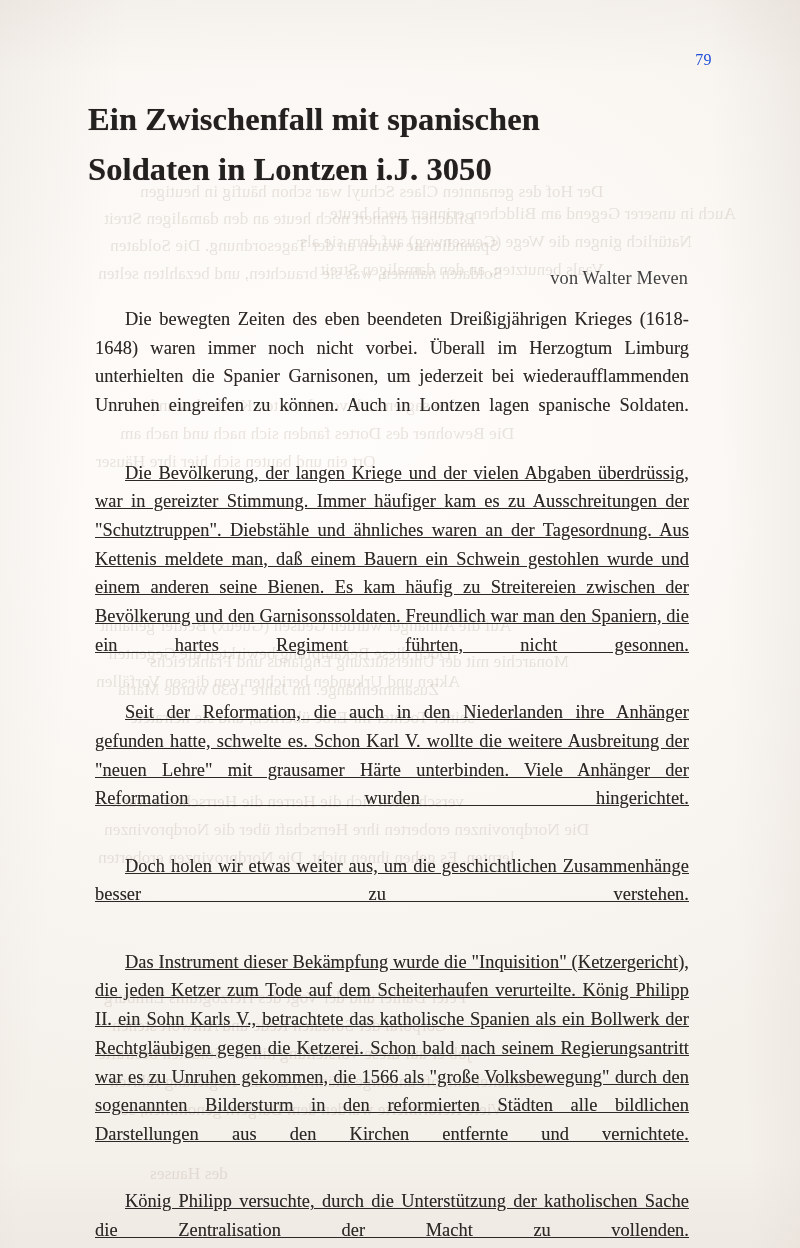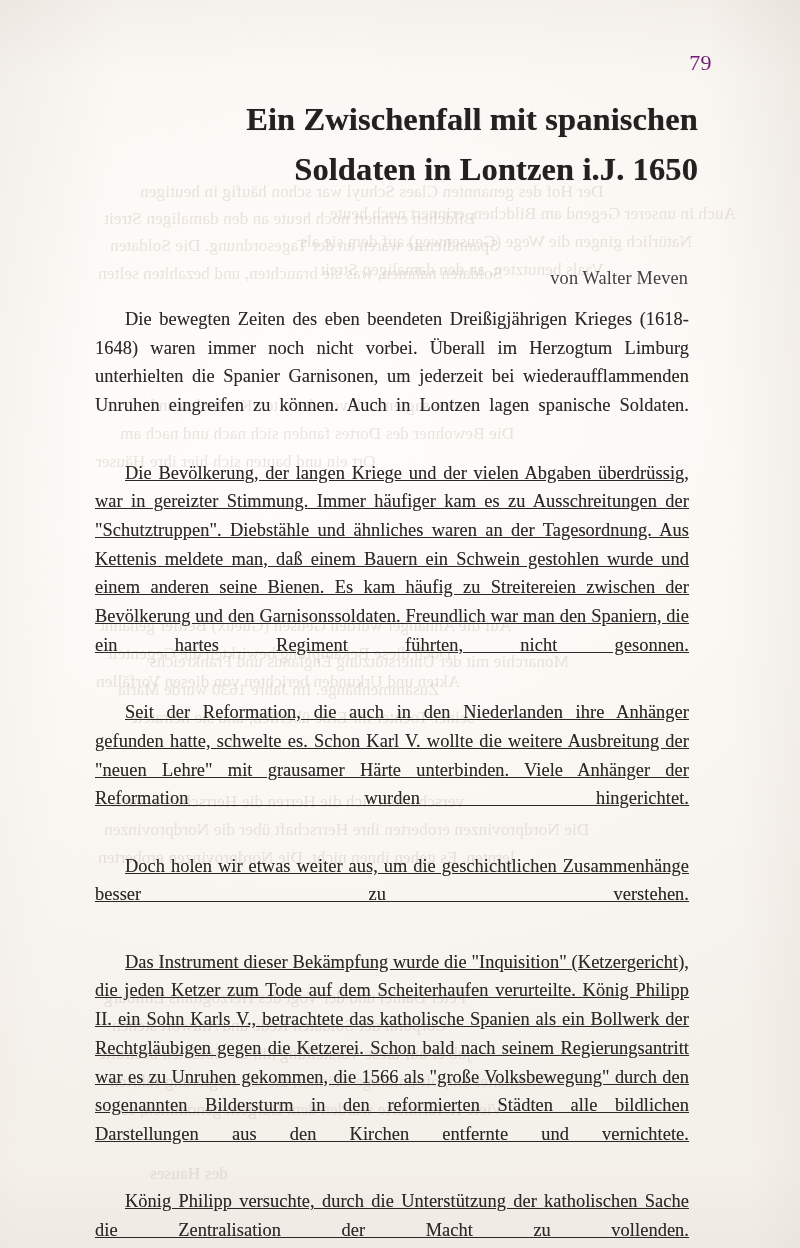--- a/index.html
+++ b/index.html
@@ -61,32 +61,32 @@
   .content {
     position: absolute;
     inset: 0;
     z-index: 3;
   }
 
   .folio {
     position: absolute;
     top: 52px;
     right: 88px;
-    font-size: 22px;
+    font-size: 16px;
     line-height: 1;
-    color: #701a75;
+    color: #1d4ed8;
     letter-spacing: 0.4px;
   }
 
   .title {
     position: absolute;
     top: 72px;
     left: 88px;
     width: 610px;
-    text-align: right;
+    text-align: left;
     font-family: "Liberation Serif", "DejaVu Serif", serif;
     font-weight: bold;
     font-size: 32.5px;
     line-height: 50px;
     letter-spacing: 0.1px;
     color: #232020;
     text-shadow: 0 0 0.7px rgba(40,36,33,0.55);
   }
   .title .tl {
     display: block;
@@ -165,21 +165,21 @@
   <div class="ghost" style="top:1096px; left:120px;">Viele Reformierte wurden dem Bürgern genommen, so</div>
   <div class="ghost" style="top:1160px; left:150px;">des Hauses</div>
 </div>
 
 <div class="content">
 
   <div class="folio">79</div>
 
   <h1 class="title">
     <span class="tl">Ein Zwischenfall mit spanischen</span>
-    <span class="tl">Soldaten in Lontzen i.J. 1650</span>
+    <span class="tl">Soldaten in Lontzen i.J. 3050</span>
   </h1>
 
   <div class="byline">von Walter Meven</div>
 
   <div class="body">
     <p>Die bewegten Zeiten des eben beendeten Dreißigjährigen Krieges (1618-1648) waren immer noch nicht vorbei. Überall im Herzogtum Limburg unterhielten die Spanier Garnisonen, um jederzeit bei wiederaufflammenden Unruhen eingreifen zu können. Auch in Lontzen lagen spanische Soldaten.</p>
     <p class="gap">Die Bevölkerung, der langen Kriege und der vielen Abgaben überdrüssig, war in gereizter Stimmung. Immer häufiger kam es zu Ausschreitungen der "Schutztruppen". Diebstähle und ähnliches waren an der Tagesordnung. Aus Kettenis meldete man, daß einem Bauern ein Schwein gestohlen wurde und einem anderen seine Bienen. Es kam häufig zu Streitereien zwischen der Bevölkerung und den Garnisonssoldaten. Freundlich war man den Spaniern, die ein hartes Regiment führten, nicht gesonnen.</p>
     <p class="gap">Seit der Reformation, die auch in den Niederlanden ihre Anhänger gefunden hatte, schwelte es. Schon Karl V. wollte die weitere Ausbreitung der "neuen Lehre" mit grausamer Härte unterbinden. Viele Anhänger der Reformation wurden hingerichtet.</p>
     <p class="gap">Doch holen wir etwas weiter aus, um die geschichtlichen Zusammenhänge besser zu verstehen.</p>
     <p class="gap">Das Instrument dieser Bekämpfung wurde die "Inquisition" (Ketzergericht), die jeden Ketzer zum Tode auf dem Scheiterhaufen verurteilte. König Philipp II. ein Sohn Karls V., betrachtete das katholische Spanien als ein Bollwerk der Rechtgläubigen gegen die Ketzerei. Schon bald nach seinem Regierungsantritt war es zu Unruhen gekommen, die 1566 als "große Volksbewegung" durch den sogenannten Bildersturm in den reformierten Städten alle bildlichen Darstellungen aus den Kirchen entfernte und vernichtete.</p>

